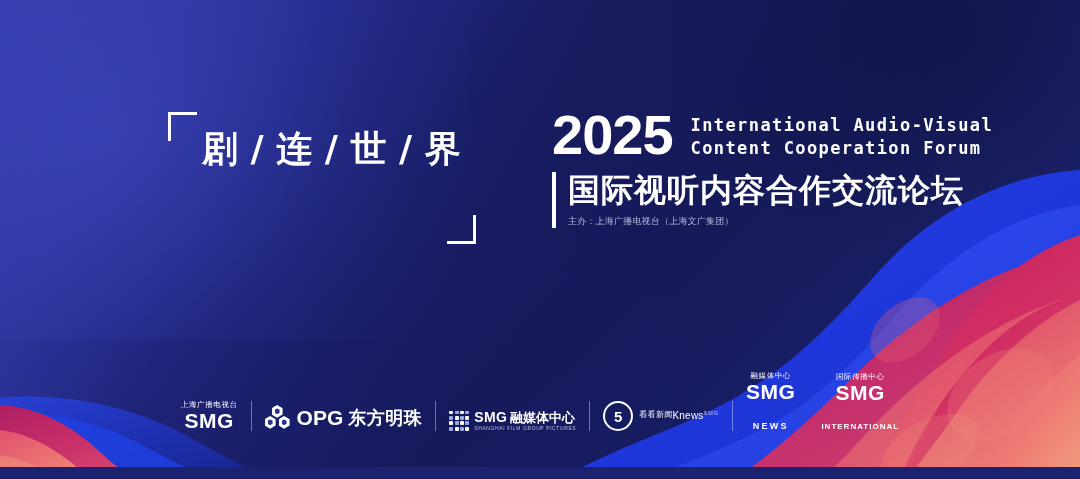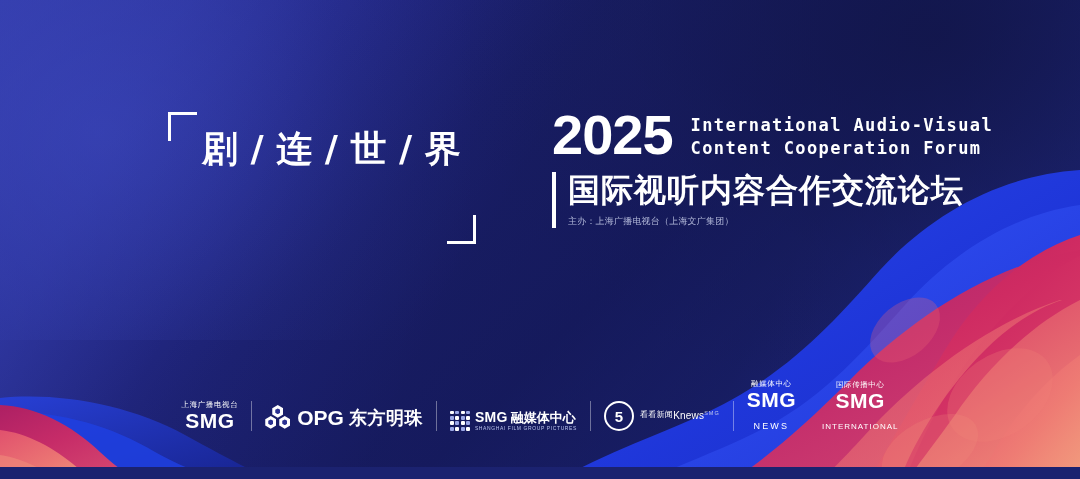--- a/index.html
+++ b/index.html
@@ -100,21 +100,21 @@
   .l-stack{display:flex;flex-direction:column;align-items:center;line-height:1;}
   .l-cn{
     color:#ffffff;font-size:7.5px;letter-spacing:.6px;margin-bottom:2px;
     font-family:"DejaVu Sans","Liberation Sans",sans-serif;white-space:nowrap;
   }
   .l-smg{
     color:#fff;font-size:21px;font-weight:700;letter-spacing:.5px;
     font-family:"Liberation Sans","DejaVu Sans",sans-serif;
   }
   .l-sub{
-    color:#fff;font-size:9px;font-weight:400;letter-spacing:2.2px;margin-top:12px;
+    color:#fff;font-size:9px;font-weight:700;letter-spacing:2.2px;margin-top:20px;
     font-family:"Liberation Sans","DejaVu Sans",sans-serif;
   }
 
   .opg-mark{width:26px;height:26px;margin-right:6px;position:relative;}
   .hex{
     width:11px;height:12.7px;background:#fff;
     clip-path:polygon(50% 0%,100% 25%,100% 75%,50% 100%,0% 75%,0% 25%);
     position:absolute;
   }
   .hex.inner{

